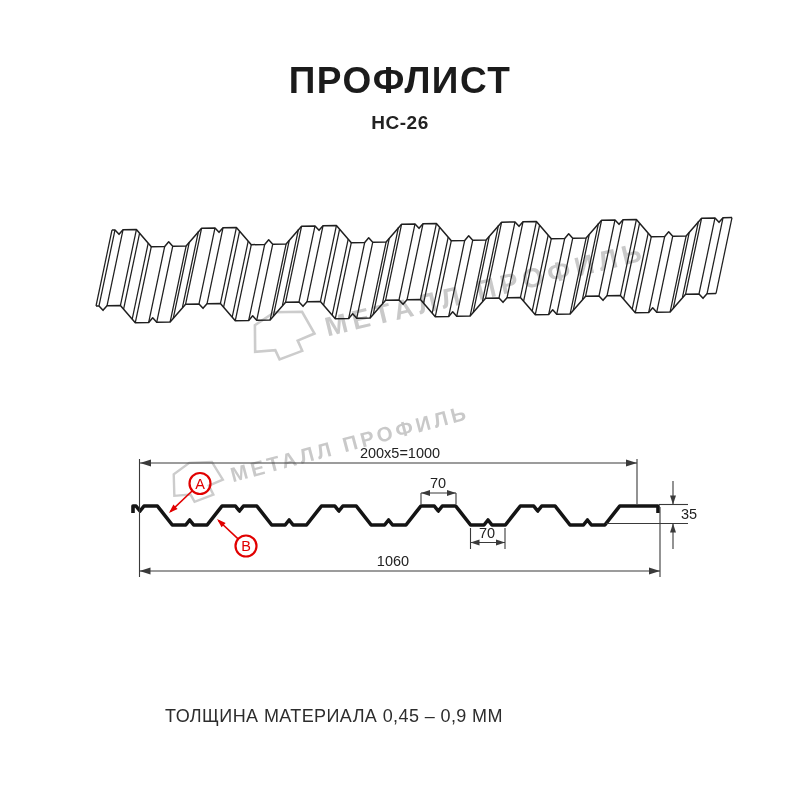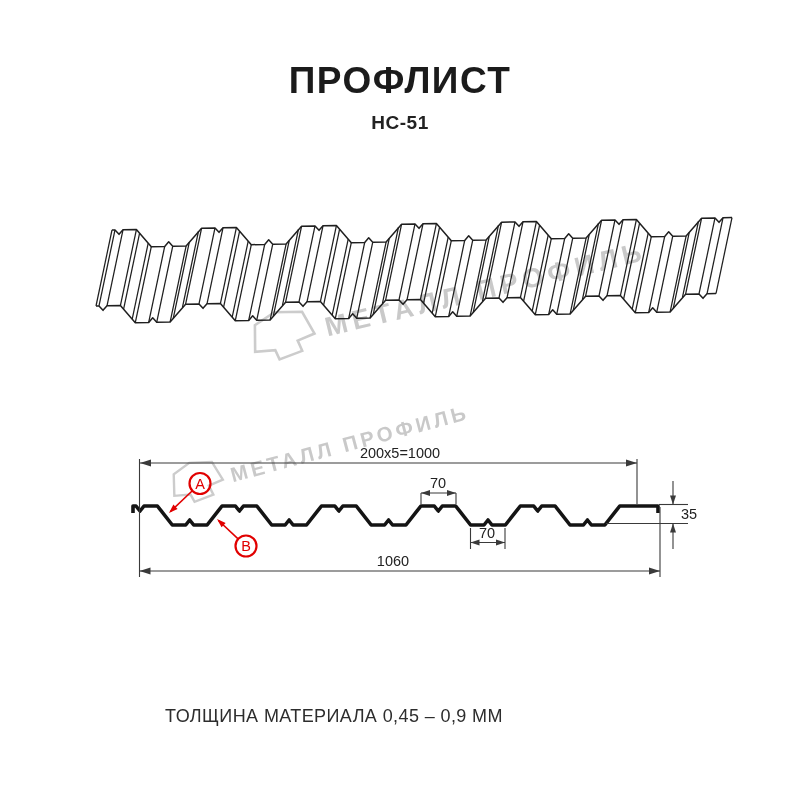--- a/index.html
+++ b/index.html
@@ -25,21 +25,21 @@
   .marktext{font-size:14.5px;fill:#e10000;}
   .wm1{font-size:27px;font-weight:bold;letter-spacing:5px;}
   .wm2{font-size:20.5px;font-weight:bold;letter-spacing:3.5px;}
 </style>
 </head>
 <body>
 
 <div class="page">
 
   <div class="title">ПРОФЛИСТ</div>
-  <div class="subtitle">НС-51</div>
+  <div class="subtitle">НС-26</div>
 
   <svg id="scene" width="800" height="800" viewBox="0 0 800 800">
 
     <g id="wm-a" transform="translate(256,364) rotate(-13.5)">
       <path id="wm-a-logo" d="M 2 -12 L 8 -38 L 30 -46 L 57 -40 L 64 -16 L 46 -13 L 48 -2 L 24 1 L 22 -9 Z" fill="none" stroke="#cccccc" stroke-width="2.6"></path>
       <text class="wm1" x="76" y="-10" fill="#c9c9c9">МЕТАЛЛ ПРОФИЛЬ</text>
     </g>
     <g id="wm-b" transform="translate(175,506) rotate(-15)">
       <path d="M 2 -10 L 7 -31 L 25 -38 L 47 -33 L 53 -13 L 38 -11 L 40 -1 L 20 1 L 18 -7 Z" fill="none" stroke="#cccccc" stroke-width="2.4"></path>
       <text class="wm2" x="62" y="-8" fill="#c9c9c9">МЕТАЛЛ ПРОФИЛЬ</text>

